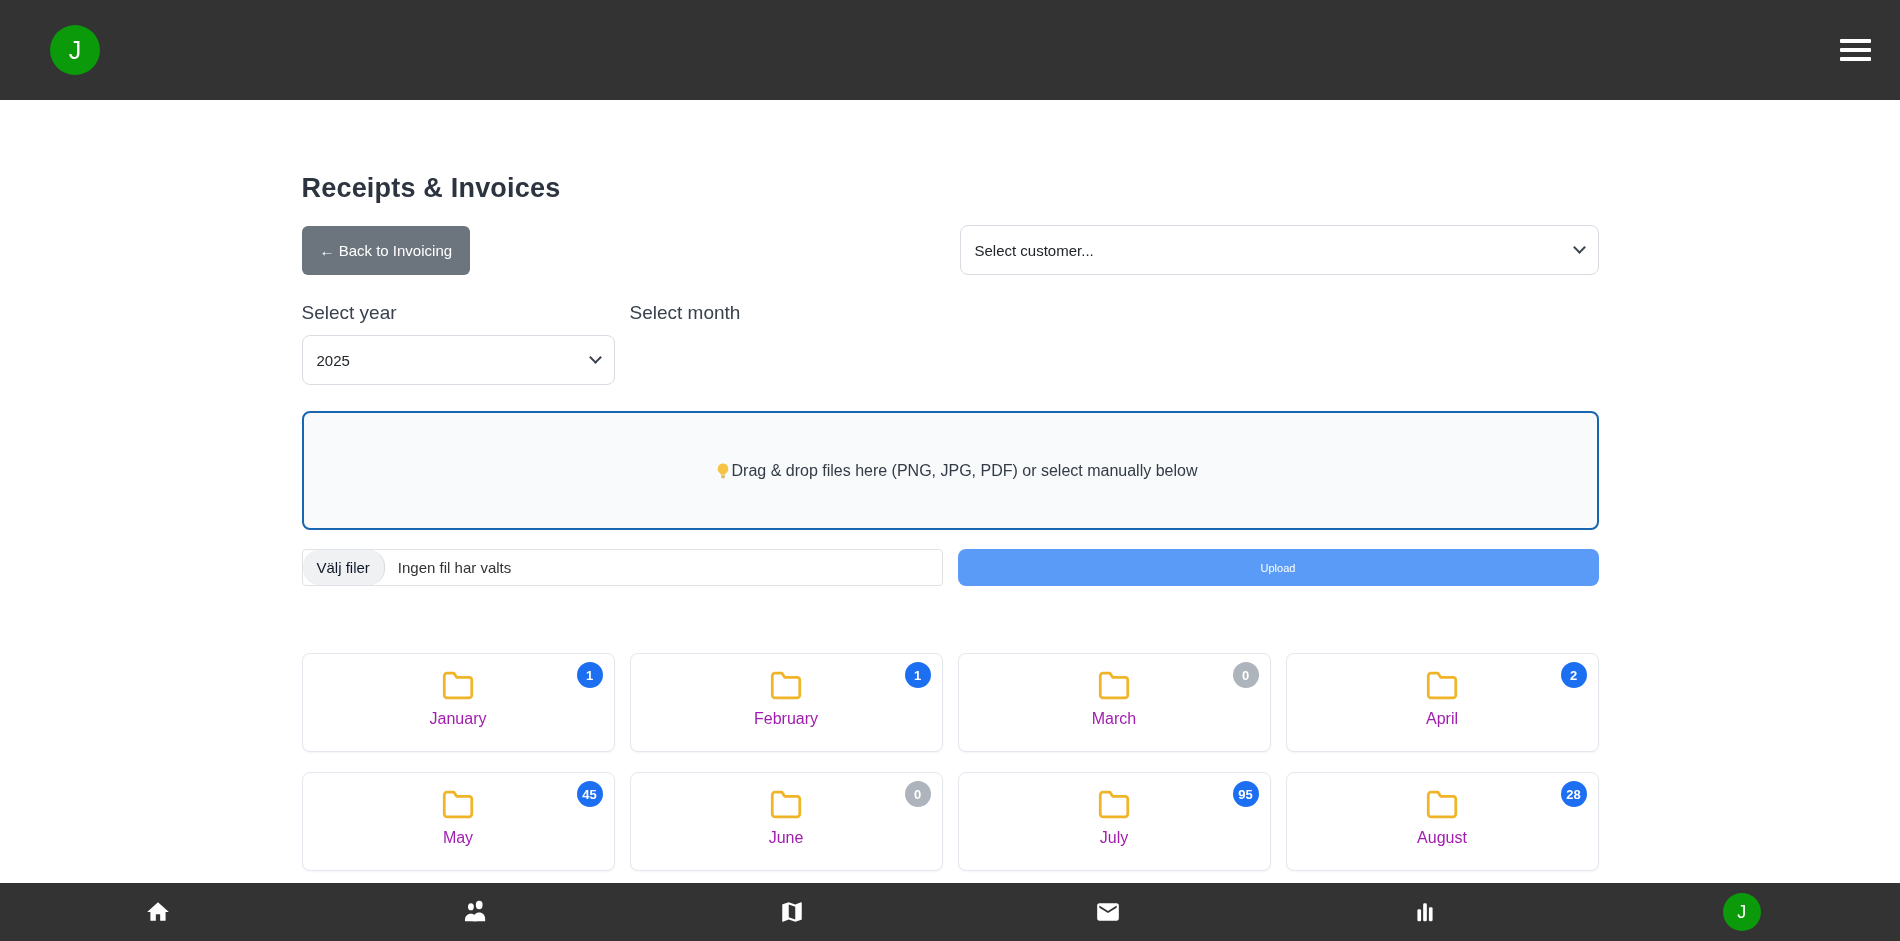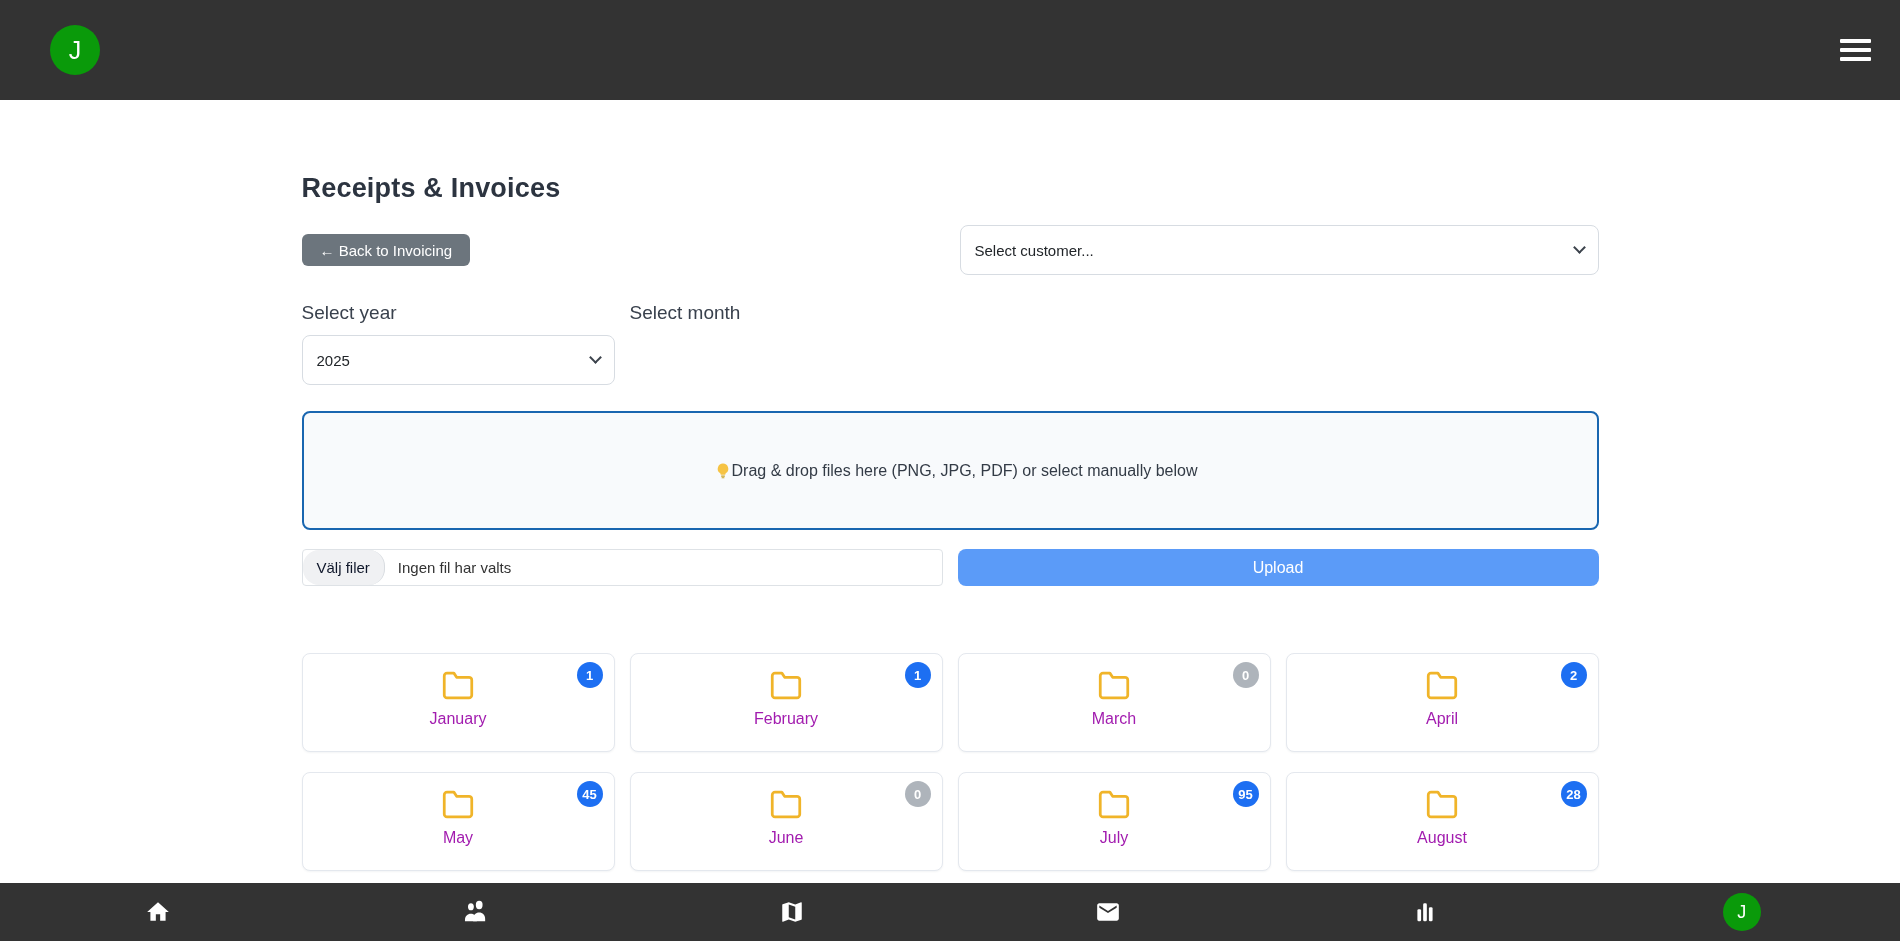--- a/index.html
+++ b/index.html
@@ -16,21 +16,21 @@
   .hamburger span { display:block; height:4px; background:#fff; border-radius:1px; }
 
   
   .container { width:1297px; margin:0 auto; padding-top:73px; }
   .grid4 { display:grid; grid-template-columns:repeat(4,1fr); gap:20px 15px; }
 
   h1.page-title { font-size:27px; font-weight:600; color:#2c3440; letter-spacing:.2px; }
 
   
   .toolbar { margin-top:21px; display:flex; justify-content:space-between; align-items:center; }
-  .btn-back { height:32px; padding:0 18px; background:#6c757d; color:#fff; border:none;
+  .btn-back { height:49px; padding:0 18px; background:#6c757d; color:#fff; border:none;
               border-radius:6px; font-size:15px; font-family:inherit; cursor:pointer; }
   .select-box { height:50px; background:#fff; border:1px solid #d7dce2; border-radius:8px;
                 display:flex; align-items:center; justify-content:space-between;
                 padding:0 14px; font-size:15px; color:#212529; cursor:pointer; }
   .select-customer { width:639px; }
   .chev { width:9px; height:9px; border-right:2px solid #3c434c; border-bottom:2px solid #3c434c;
           transform:rotate(45deg); margin-top:-5px; flex:none; }
 
   
   .filter-labels { margin-top:27px; }
@@ -44,21 +44,21 @@
               gap:0; font-size:16px; color:#333b46; cursor:pointer;padding-left:11px; }
 
   
   .upload-row { margin-top:19px; }
   .file-input { grid-column:span 2; height:37px; border:1px solid #dee2e6; border-radius:4px;
                 background:#fff; display:flex; align-items:center; overflow:hidden; cursor:pointer; }
   .file-btn { height:100%; display:flex; align-items:center; padding:0 14px;
               background:#f0f1f3; border-right:1px solid #d8dce0; font-size:15px; color:#0f172a;border-radius:16px; }
   .file-status { padding-left:13px; font-size:15px; color:#333; }
   .btn-upload { grid-column:span 2; height:37px; background:#5b9bf8; border:none; border-radius:8px;
-                color:#fff; font-size:16px; font-family:inherit; cursor:pointer; }
+                color:#fff; font-size:11px; font-family:inherit; cursor:pointer; }
 
   
   .cards { margin-top:67px; }
   .card { position:relative; height:99px; background:#fff; border:1px solid #e4e8ee;
           border-radius:8px; box-shadow:0 1px 2px rgba(20,30,50,.05);
           display:flex; flex-direction:column; align-items:center; padding-top:15px; cursor:pointer; }
   .card .month-name { margin-top:8px; font-size:16px; color:#a21caf; }
   .badge { position:absolute; top:8px; right:11px; min-width:26px; height:26px; border-radius:50%;
            background:#1d6ff2; color:#fff; font-size:13px; font-weight:600;
            display:flex; align-items:center; justify-content:center; }

